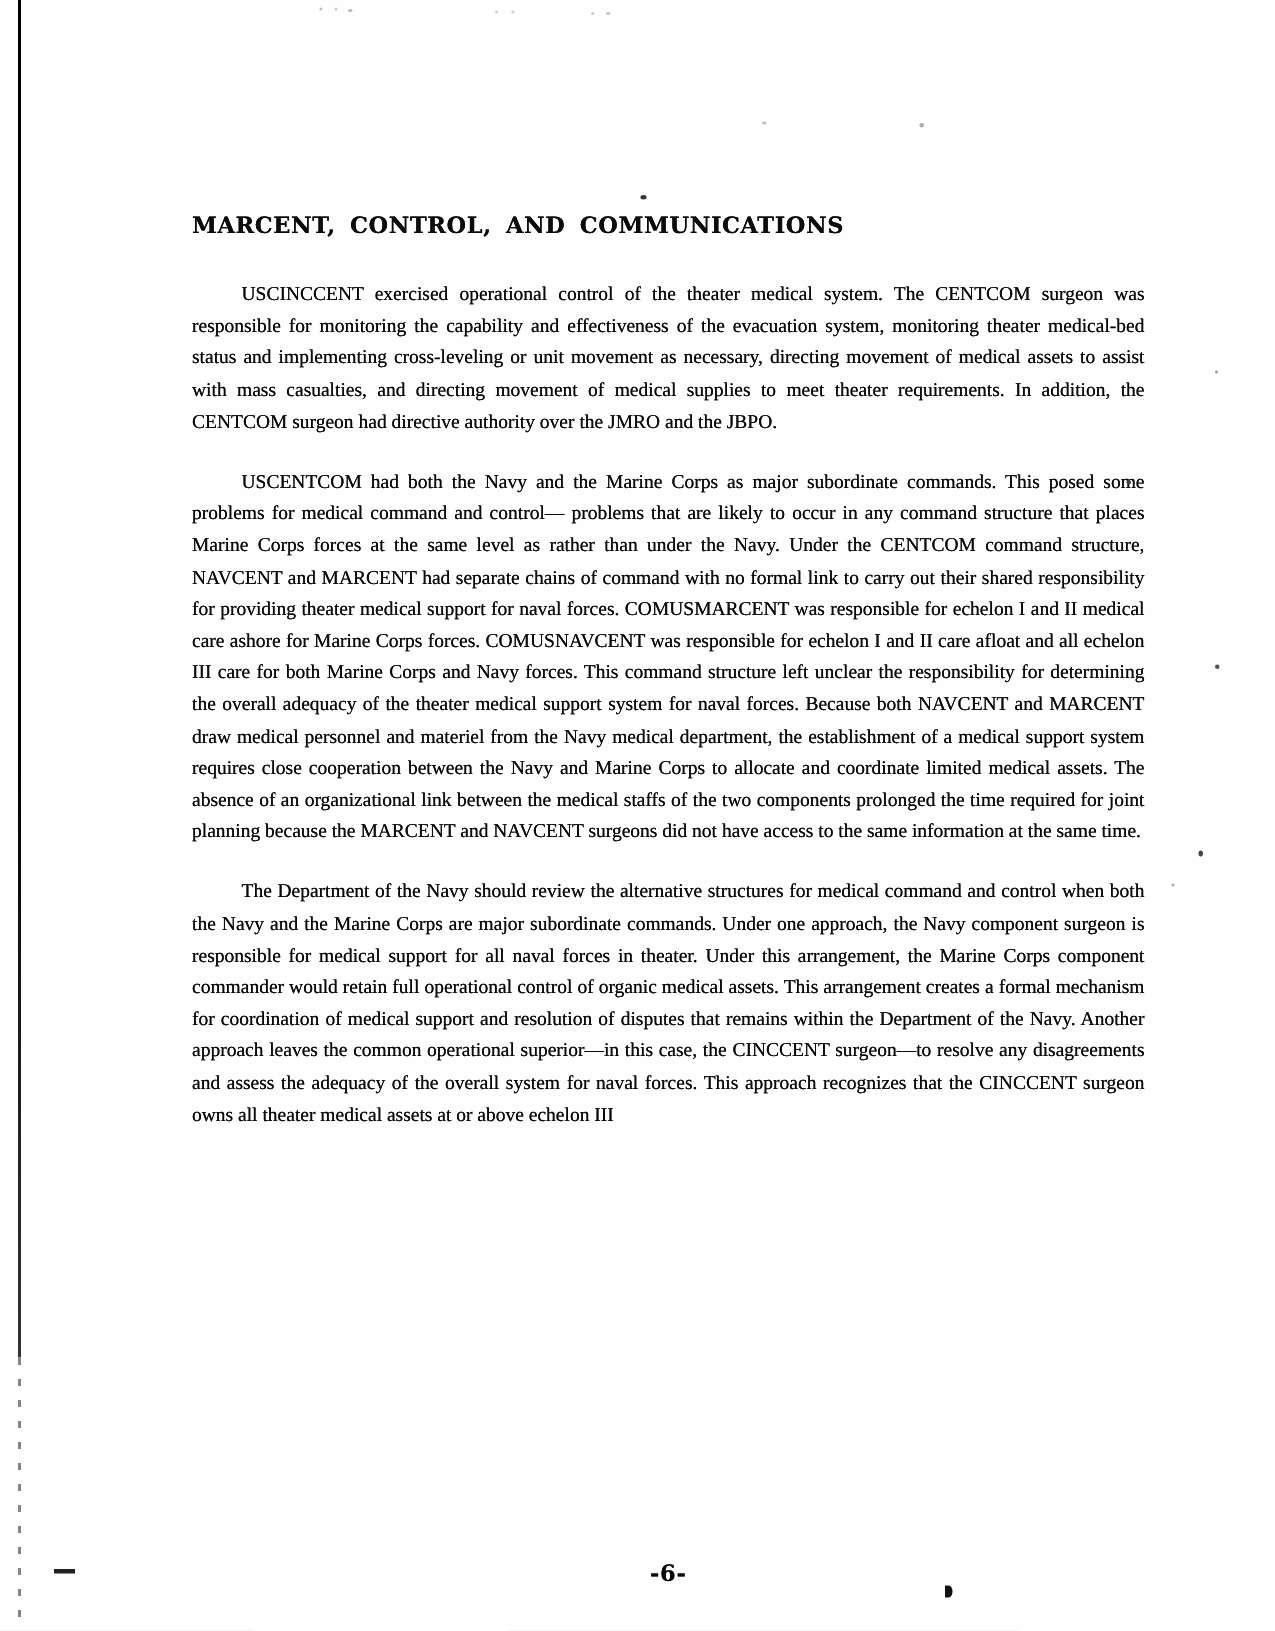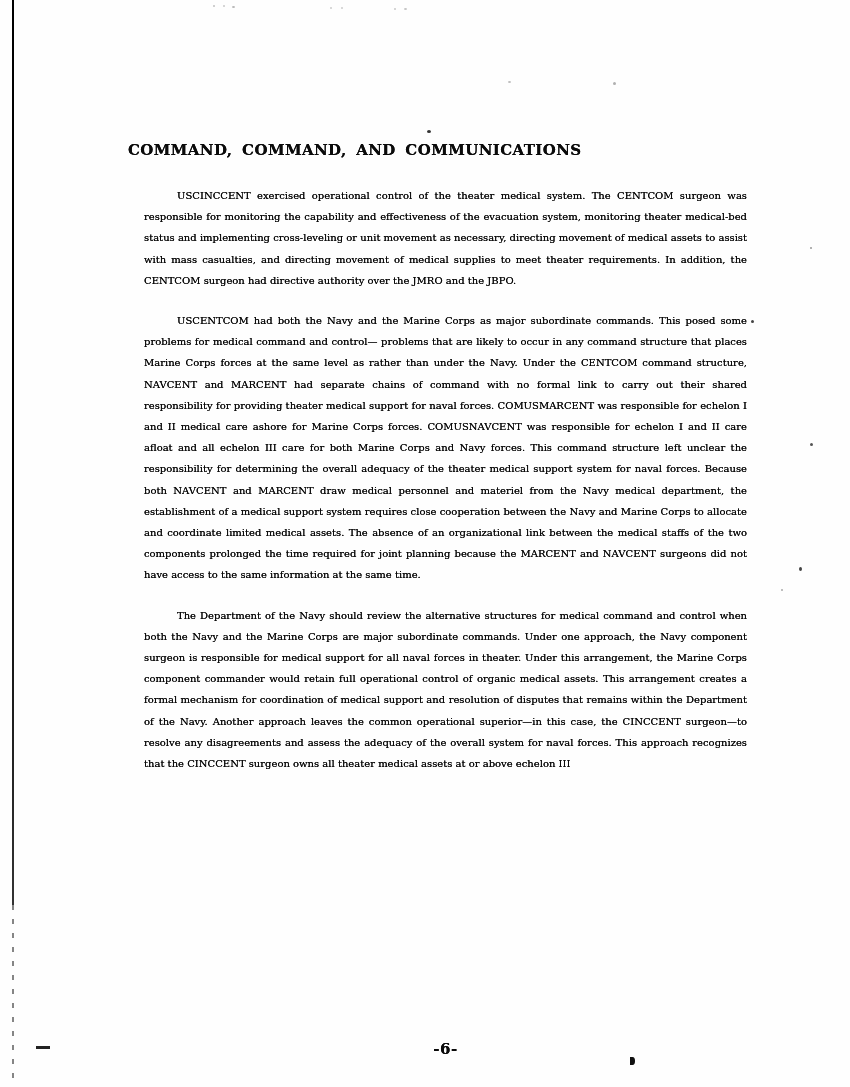--- a/index.html
+++ b/index.html
@@ -43,26 +43,27 @@
   .heading {
     margin: 0 0 24px 0;
     font-size: 15px;
     line-height: 21px;
     font-weight: bold;
     letter-spacing: 0.4px;
     word-spacing: 4px;
     text-shadow: 0 0 0.3px currentColor;
   }
   .para {
-    margin: 16px;
-    font-size: 10px;
+    margin: 0;
+    font-size: 13px;
     line-height: 21.2px;
     text-align: justify;
     text-indent: 33px;
     text-shadow: 0 0 0.3px currentColor;
+    font-family: Liberation Serif, serif;
   }
   .para + .para {
     margin-top: 19px;
   }
   .footer {
     position: absolute;
     left: 128px;
     top: 1040px;
     width: 635px;
     text-align: center;
@@ -81,21 +82,21 @@
 </style>
 </head>
 <body>
 
 <div class="page">
 
   <div class="binding-line-solid"></div>
   <div class="binding-line-dashed"></div>
 
   <div class="content">
-    <h1 class="heading">COMMAND, COMMAND, AND COMMUNICATIONS</h1>
+    <h1 class="heading">MARCENT, CONTROL, AND COMMUNICATIONS</h1>
     <p class="para">USCINCCENT exercised operational control of the theater medical system. The CENTCOM surgeon was responsible for monitoring the capability and effectiveness of the evacuation system, monitoring theater medical-bed status and implementing cross-leveling or unit movement as necessary, directing movement of medical assets to assist with mass casualties, and directing movement of medical supplies to meet theater requirements.  In addition, the CENTCOM surgeon had directive authority over the JMRO and the JBPO.</p>
     <p class="para">USCENTCOM had both the Navy and the Marine Corps as major subordinate commands.  This posed some problems for medical command and control— problems that are likely to occur in any command structure that places Marine Corps forces at the same level as rather than under the Navy.  Under the CENTCOM command structure, NAVCENT and MARCENT had separate chains of command with no formal link to carry out their shared responsibility for providing theater medical support for naval forces.  COMUSMARCENT was responsible for echelon I and II medical care ashore for Marine Corps forces.  COMUSNAVCENT was responsible for echelon I and II care afloat and all echelon III care for both Marine Corps and Navy forces.  This command structure left unclear the responsibility for determining the overall adequacy of the theater medical support system for naval forces.  Because both NAVCENT and MARCENT draw medical personnel and materiel from the Navy medical department, the establishment of a medical support system requires close cooperation between the Navy and Marine Corps to allocate and coordinate limited medical assets.  The absence of an organizational link between the medical staffs of the two components prolonged the time required for joint planning because the MARCENT and NAVCENT surgeons did not have access to the same information at the same time.</p>
     <p class="para">The Department of the Navy should review the alternative structures for medical command and control when both the Navy and the Marine Corps are major subordinate commands.  Under one approach, the Navy component surgeon is responsible for medical support for all naval forces in theater.  Under this arrangement, the Marine Corps component commander would retain full operational control of organic medical assets.  This arrangement creates a formal mechanism for coordination of medical support and resolution of disputes that remains within the Department of the Navy.  Another approach leaves the common operational superior—in this case, the CINCCENT surgeon—to resolve any disagreements and assess the adequacy of the overall system for naval forces.  This approach recognizes that the CINCCENT surgeon owns all theater medical assets at or above echelon III</p>
   </div>
 
   <div class="footer">-6-</div>
 
   <div class="speck" style="left:213px;top:5px;width:2px;height:2px;background:#c0c0c0;"></div>
   <div class="speck" style="left:223px;top:5px;width:2px;height:2px;background:#c8c8c8;"></div>
   <div class="speck" style="left:232px;top:6px;width:3px;height:2px;background:#b8b8b8;"></div>

